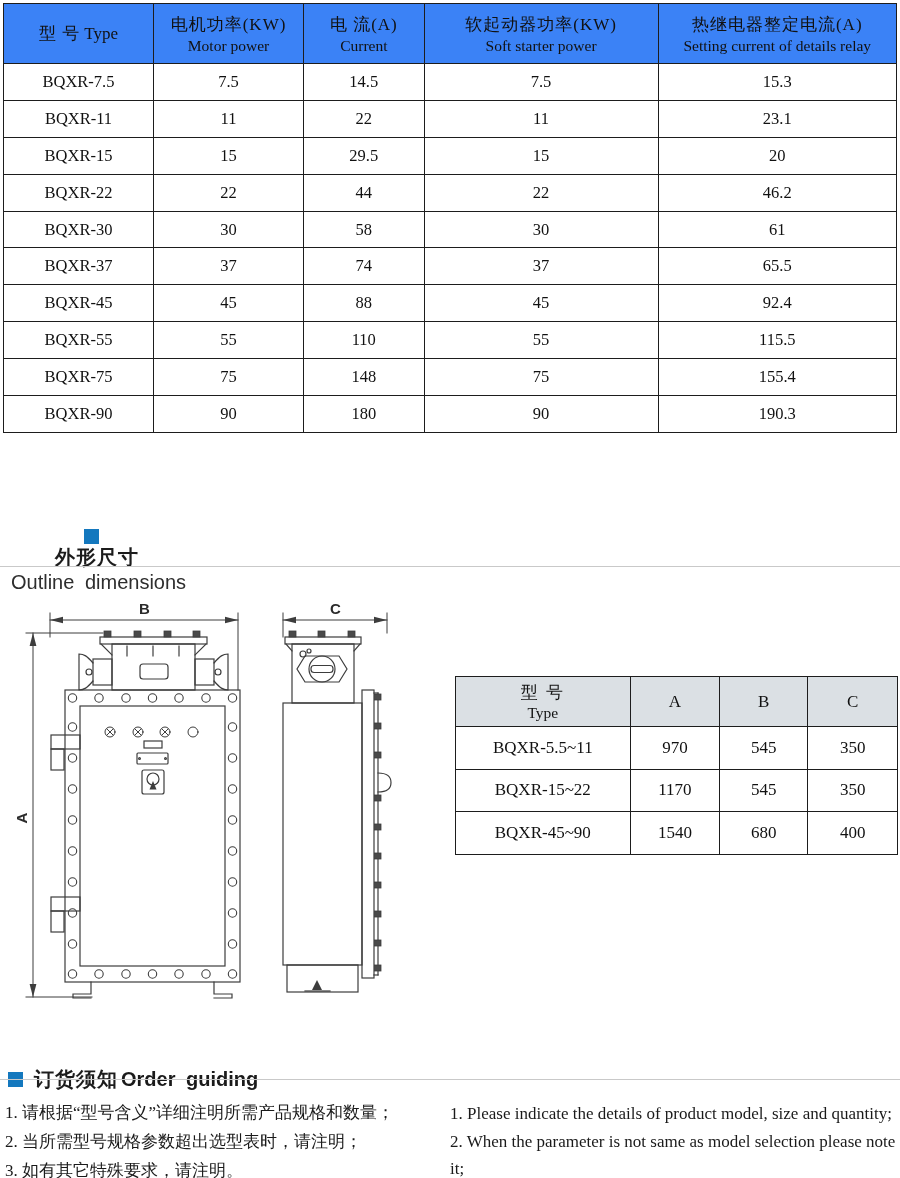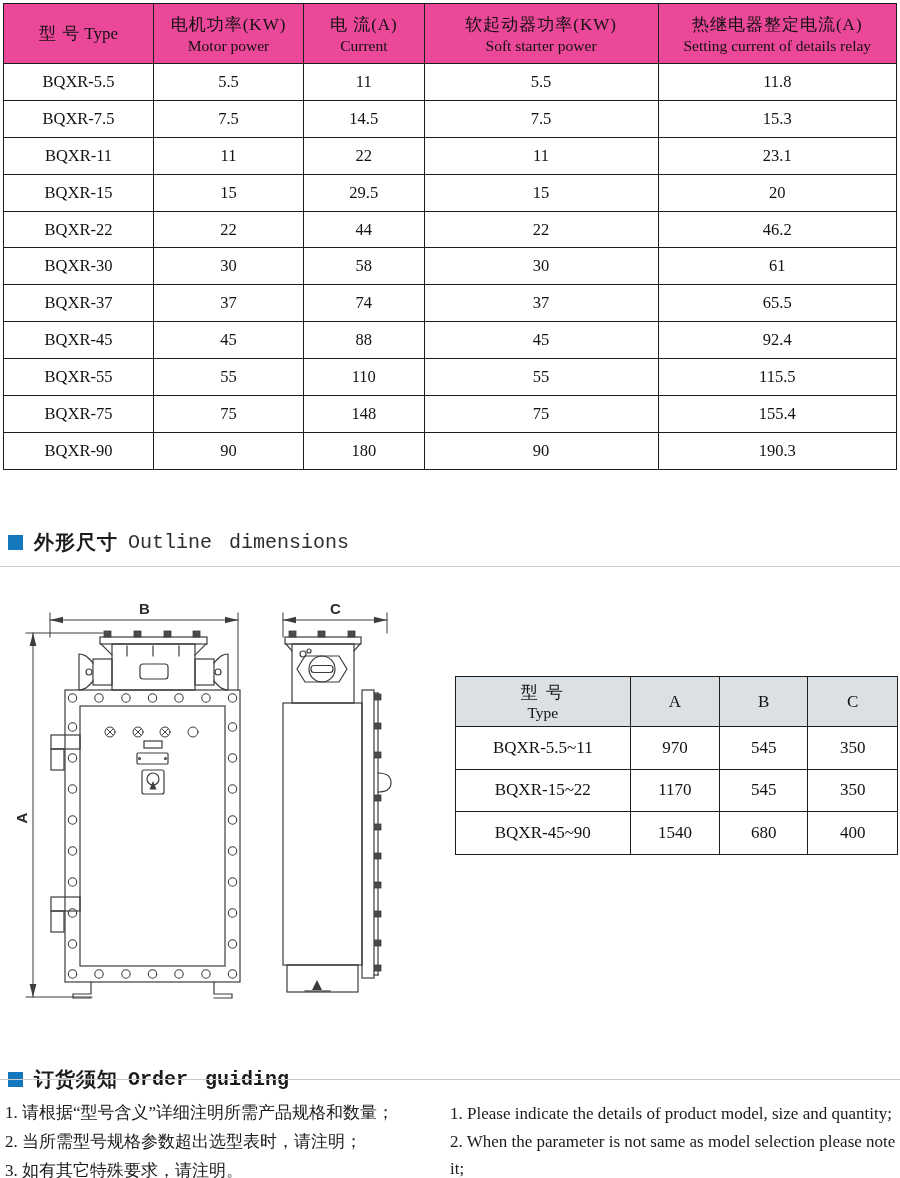--- a/index.html
+++ b/index.html
@@ -4,39 +4,39 @@
 <style>
   html,body{margin:0;padding:0;}
   body{
     width:900px;height:1178px;position:relative;background:#ffffff;
     font-family:"Liberation Serif", serif;color:#111;overflow:hidden;
   }
   
   table{border-collapse:collapse;width:100%;table-layout:fixed;}
   th,td{border:1.6px solid #1d1d1d;text-align:center;vertical-align:middle;padding:0;}
   .spec-table{position:absolute;left:3px;top:3px;width:894px;}
-  .spec-table thead th{height:59px;background:#ec4899;font-weight:normal;}
+  .spec-table thead th{height:59px;background:#3b82f6;font-weight:normal;}
   .spec-table thead .zh{display:block;font-size:17px;letter-spacing:1px;}
   .spec-table thead .en{display:block;font-size:15.5px;margin-top:1px;}
   .spec-table thead .inline .zh,.spec-table thead .inline .en{display:inline;font-size:17px;}
   .spec-table tbody td{height:35.9px;font-size:16.5px;}
   .dim-table{position:absolute;left:455px;top:676px;width:443px;}
   .dim-table thead th{height:49px;background:#dbe0e4;font-weight:normal;}
   .dim-table thead .zh{display:block;font-size:17px;letter-spacing:2px;}
   .dim-table thead .en{display:block;font-size:15.5px;}
   .dim-table thead .abc{font-size:17px;}
   .dim-table tbody td{height:41.5px;font-size:17px;}
   
   .section-head{
     position:absolute;left:8px;display:flex;align-items:center;
     font-family:"Liberation Sans", sans-serif;
   }
   .bullet{width:15px;height:15px;background:#1478be;margin-right:11px;flex:0 0 auto;}
   .section-head .zh{font-size:20px;font-weight:bold;color:#1c1c1c;letter-spacing:1px;}
-  .section-head .en{font-size:20px;color:#2e2e2e;margin-left:10px;word-spacing:5px;font-family:Liberation Mono, monospace;}
+  .section-head .en{font-size:20px;color:#2e2e2e;margin-left:3px;word-spacing:5px;}
   .section-head.order .en{font-weight:bold;color:#1a1a1a;}
   .rule{position:absolute;left:0;width:900px;height:1px;background:#c9c9c9;}
   
   .notes{position:absolute;font-size:17px;color:#1a1a1a;}
   .notes-zh{left:5px;top:1098px;width:435px;}
   .notes-zh .note-line{line-height:29px;}
   .notes-en{left:450px;top:1100px;width:448px;}
   .notes-en .note-line{line-height:27.5px;}
   
   .drawing{position:absolute;left:0;top:580px;}
@@ -73,27 +73,20 @@
           <span class="en">Soft starter power</span>
         </th>
         <th>
           <span class="zh">热继电器整定电流(A)</span>
           <span class="en">Setting current of details relay</span>
         </th>
       </tr>
     </thead>
     <tbody>
         <tr>
-          <td>BQXR-5.5</td>
-          <td>5.5</td>
-          <td>11</td>
-          <td>5.5</td>
-          <td>11.8</td>
-        </tr>
-        <tr>
           <td>BQXR-7.5</td>
           <td>7.5</td>
           <td>14.5</td>
           <td>7.5</td>
           <td>15.3</td>
         </tr>
         <tr>
           <td>BQXR-11</td>
           <td>11</td>
           <td>22</td>
@@ -153,21 +146,21 @@
           <td>BQXR-90</td>
           <td>90</td>
           <td>180</td>
           <td>90</td>
           <td>190.3</td>
         </tr>
       </tbody>
   </table>
 </div>
 
-<div class="section-head" style="top:529px;">
+<div class="section-head" style="top:529px;flex-direction:column;">
   <span class="bullet"></span>
   <span class="zh">外形尺寸</span>
   <span class="en">Outline dimensions</span>
 </div>
 <div class="rule" style="top:566px;"></div>
 
 <svg class="drawing" width="450" height="460" viewBox="0 0 450 460">
   <g stroke="#3d3d3d" fill="none" stroke-width="1.2" stroke-linecap="square">
 
     <g>

